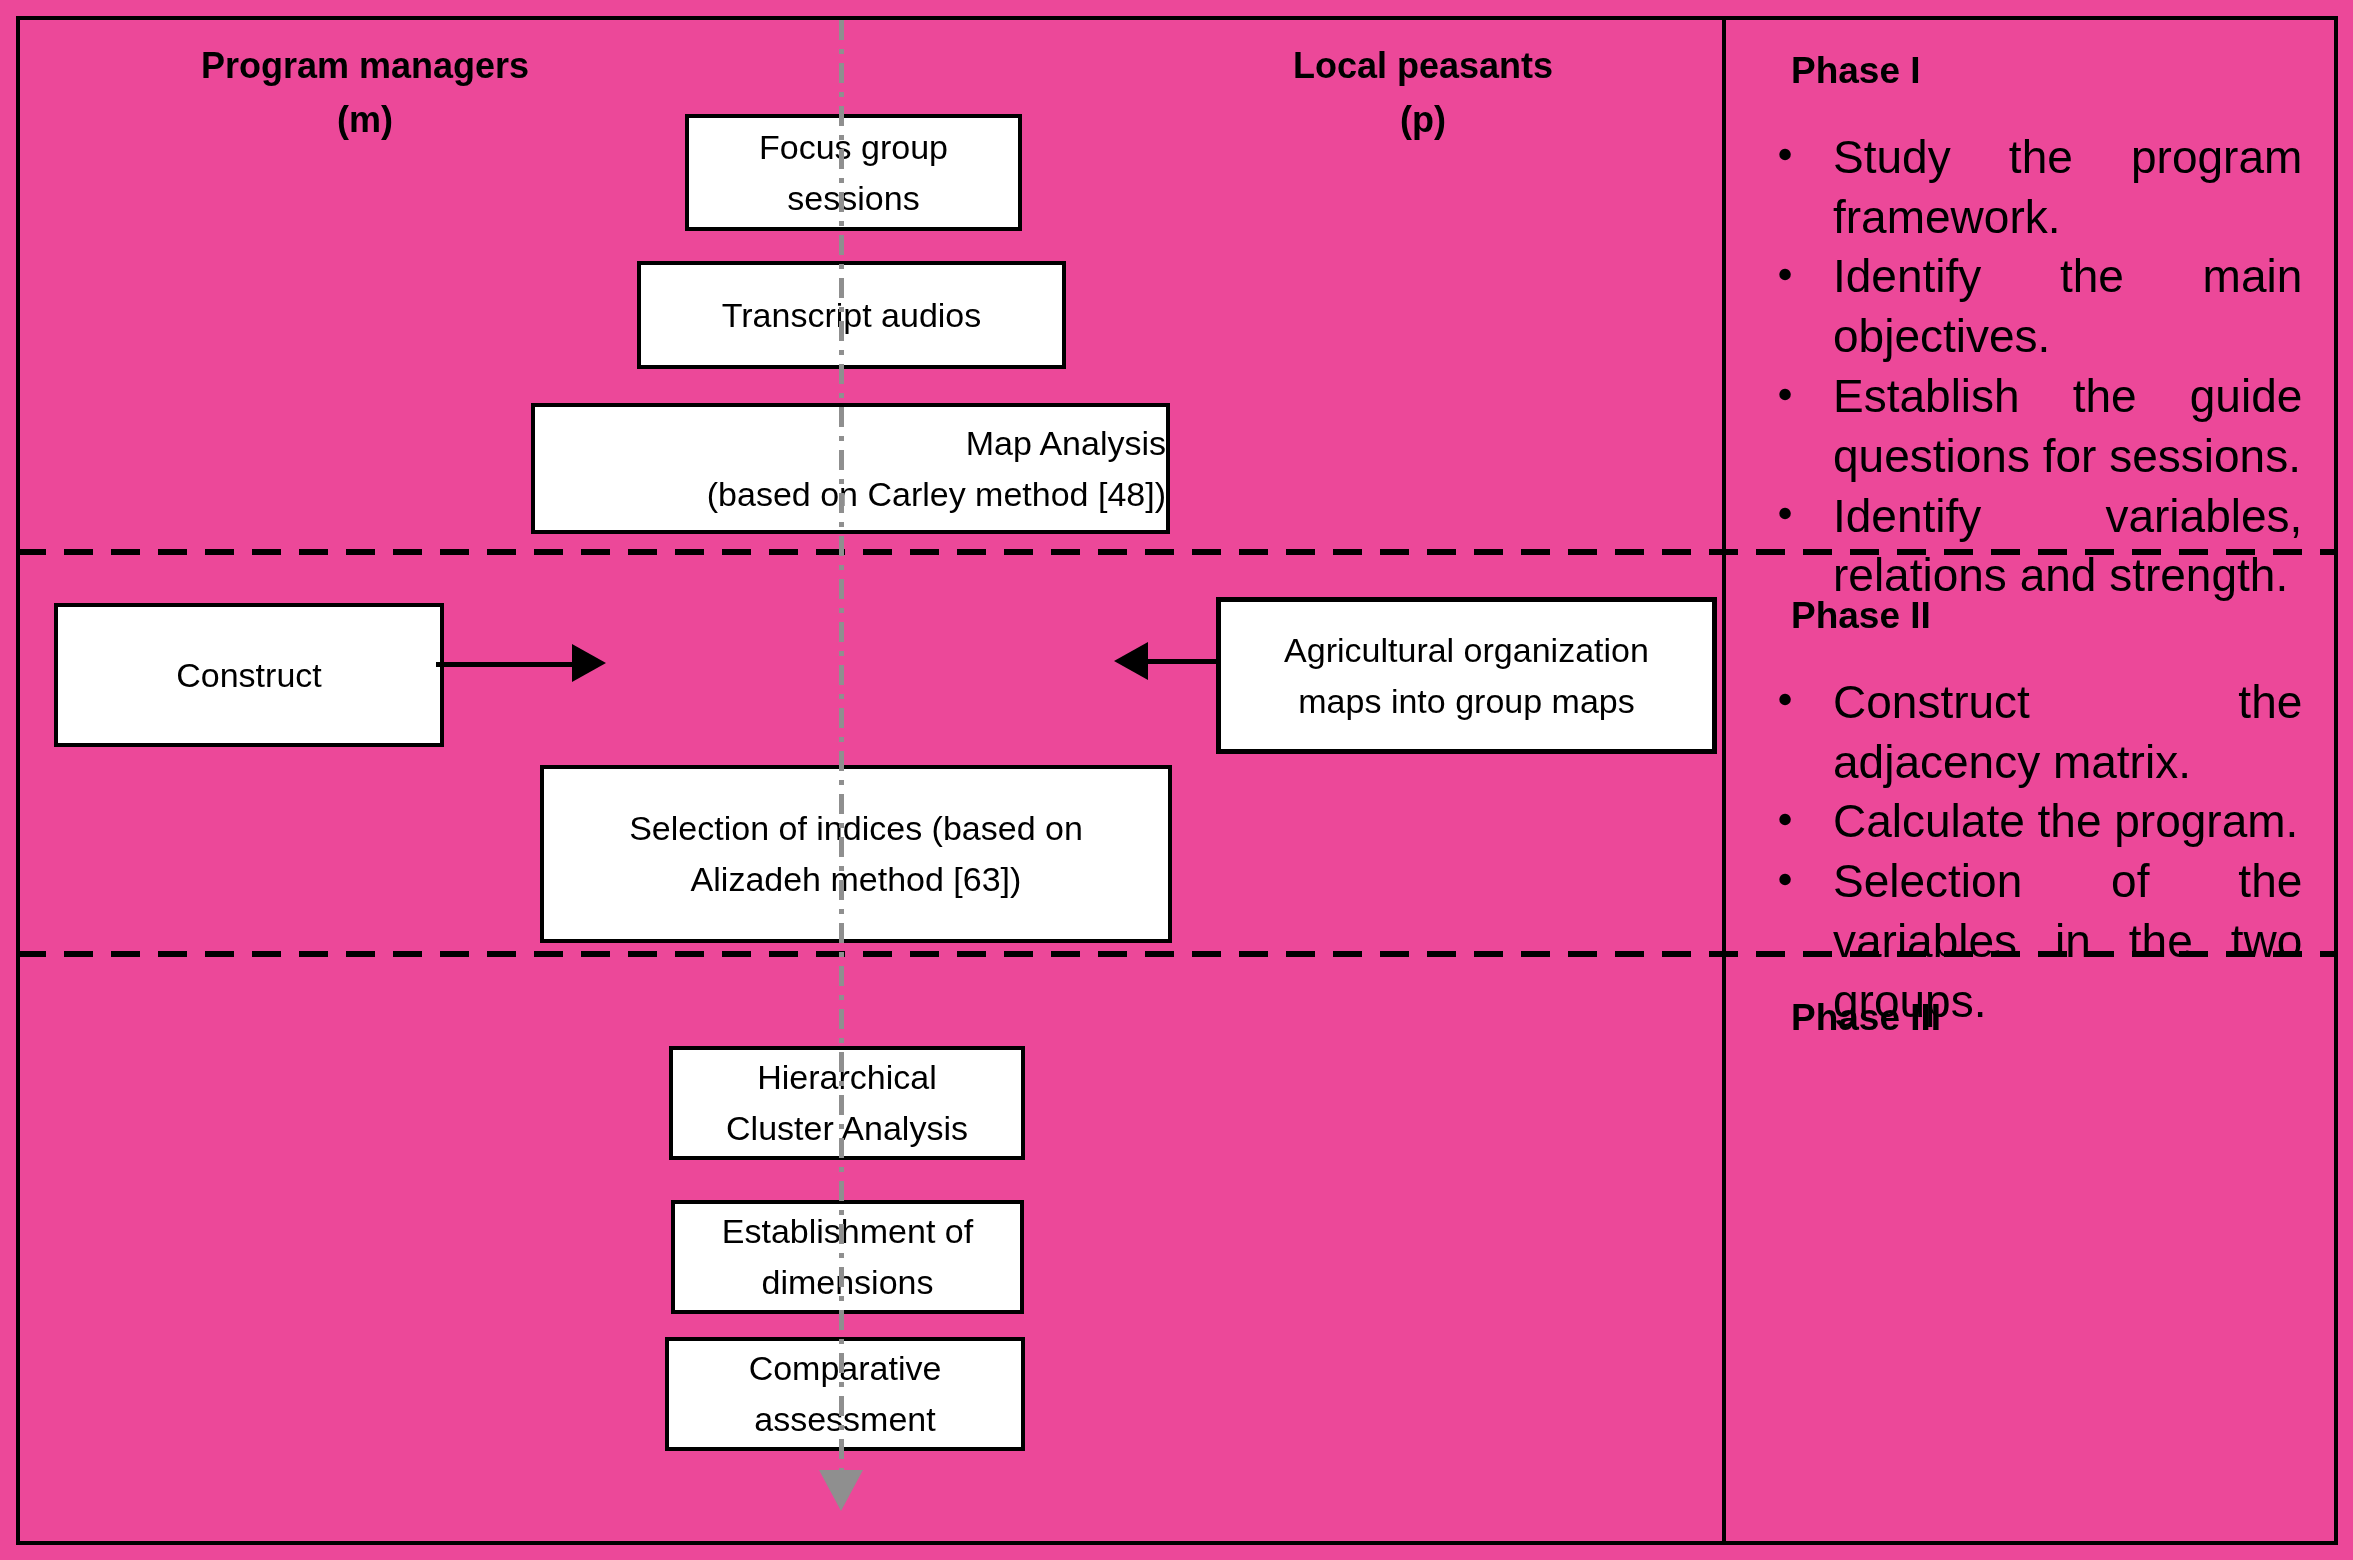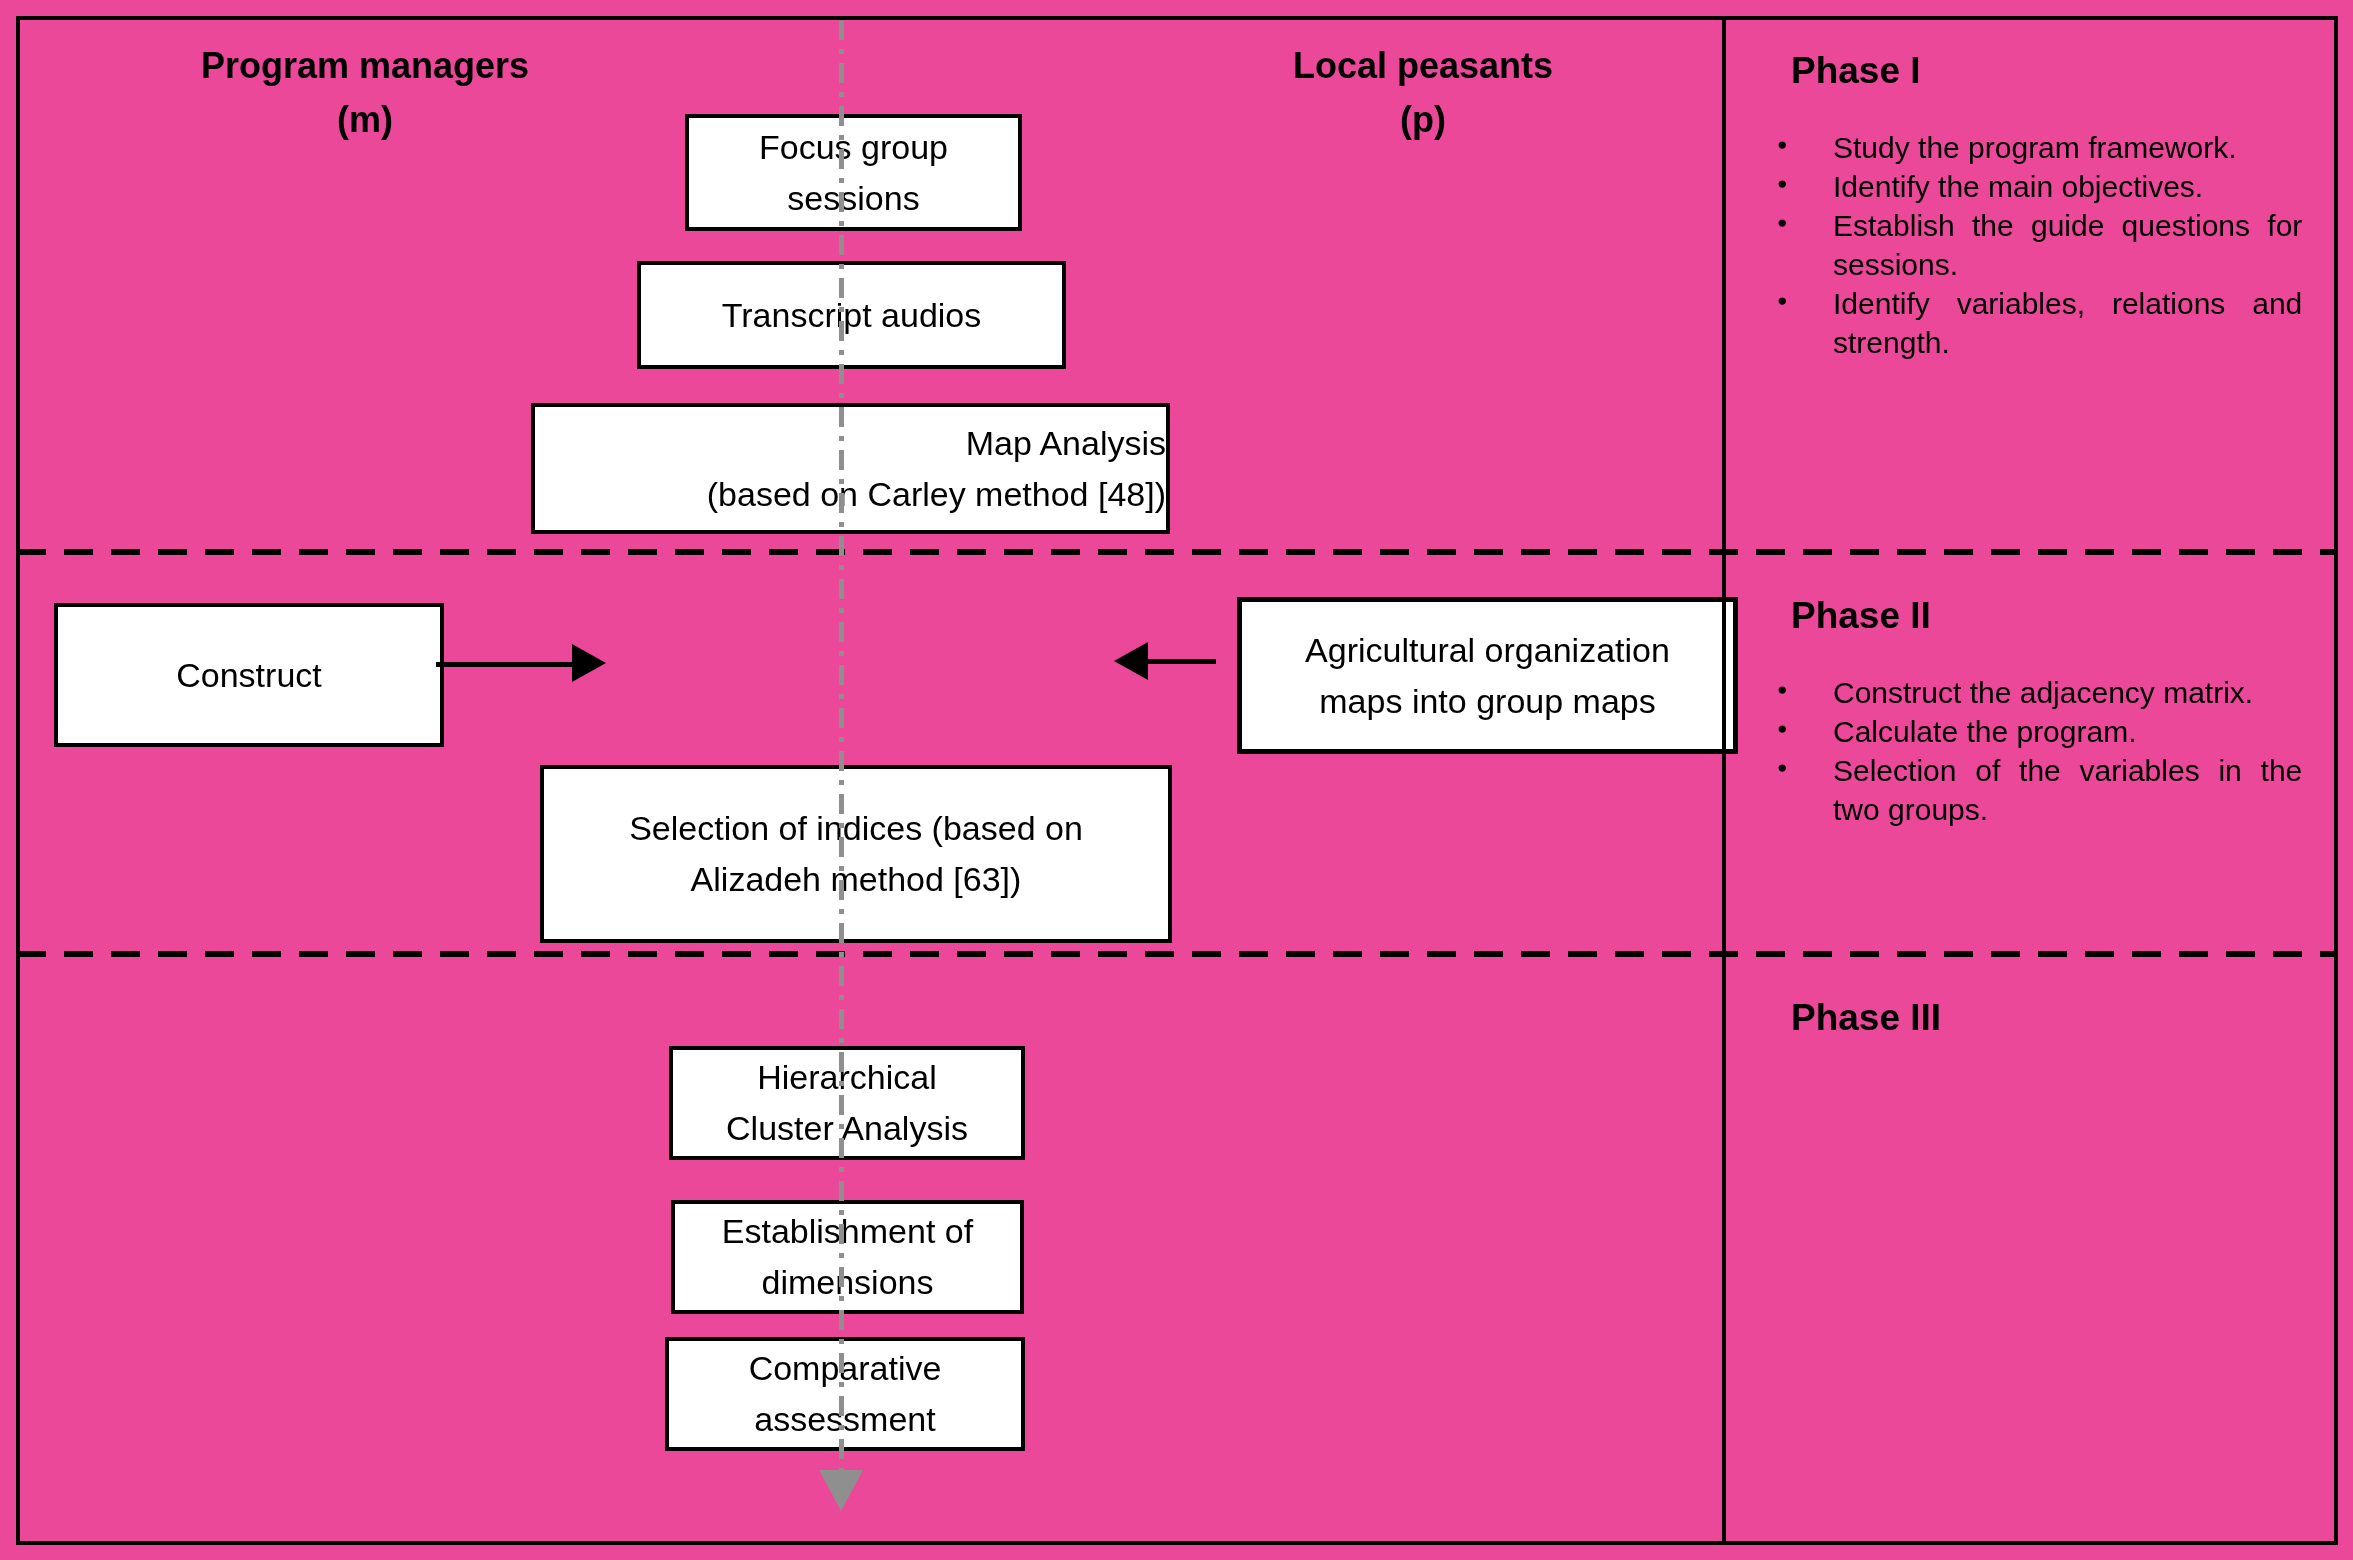--- a/index.html
+++ b/index.html
@@ -50,21 +50,21 @@
     position:absolute; background:#ffffff; border:4.3px solid #000;
     display:flex; flex-direction:column; align-items:center; justify-content:center;
     text-align:center; font-size:34px; line-height:1.5; z-index:2;
   }
   .fbox span { display:block; white-space:nowrap; }
   .box-focus        { left:685px;  top:114px;  width:329px; height:109px; }
   .box-transcript   { left:637px;  top:261px;  width:421px; height:100px; }
   .box-map          { left:531px;  top:403px;  width:631px; height:123px;align-items:flex-end; }
   .box-construct    { left:54px;   top:603px;  width:382px; height:136px; }
   .box-calculate    { left:604px;  top:615px;  width:509px; height:106px; border-width:6.4px; }
-  .box-agricultural { left:1216px; top:597px;  width:491px; height:147px; border-width:5px;margin-left:21px; }
+  .box-agricultural { left:1216px; top:597px;  width:491px; height:147px; border-width:5px; }
   .box-selection    { left:540px;  top:765px; width:624px; height:170px; }
   .box-hierarchical { left:669px;  top:1046px; width:348px; height:106px; }
   .box-establish    { left:671px;  top:1200px; width:345px; height:106px; }
   .box-comparative  { left:665px;  top:1337px; width:352px; height:106px; }
   
   .arrow-shaft { position:absolute; height:5px; background:#000; z-index:3; }
   .shaft-right { left:436px;  top:662px; width:139px; }
   .shaft-left  { left:1144px; top:659px; width:72px; }
   .arrow-head { position:absolute; width:0; height:0; z-index:3; }
   .head-right {
@@ -80,21 +80,21 @@
   
   .phase-panel { position:absolute; left:1727px; top:15.7px; bottom:15.7px; right:15.7px; z-index:2; }
   .phase-section { position:absolute; left:47px; right:36px; }
   .ps-1 { top:31px; }
   .ps-2 { top:576px; }
   .ps-3 { top:978px; }
   .phase-title { margin:0 0 0 17px; font-size:37px; font-weight:bold; line-height:1.3; }
   .phase-list { margin:33px 0 0 0; padding:0; list-style:none; }
   .phase-list li {
     position:relative; padding-left:59px;
-    font-size:30px; line-height:1.3;
+    font-size:46px; line-height:1.3;
     text-align:justify; text-justify:inter-word;
   }
   .phase-list li::before {
     content:"\25CF"; position:absolute; left:2.9px; top:0.32em; font-size:0.58em;
   }
 </style>
 </head>
 <body>
 
 <div class="stage">

